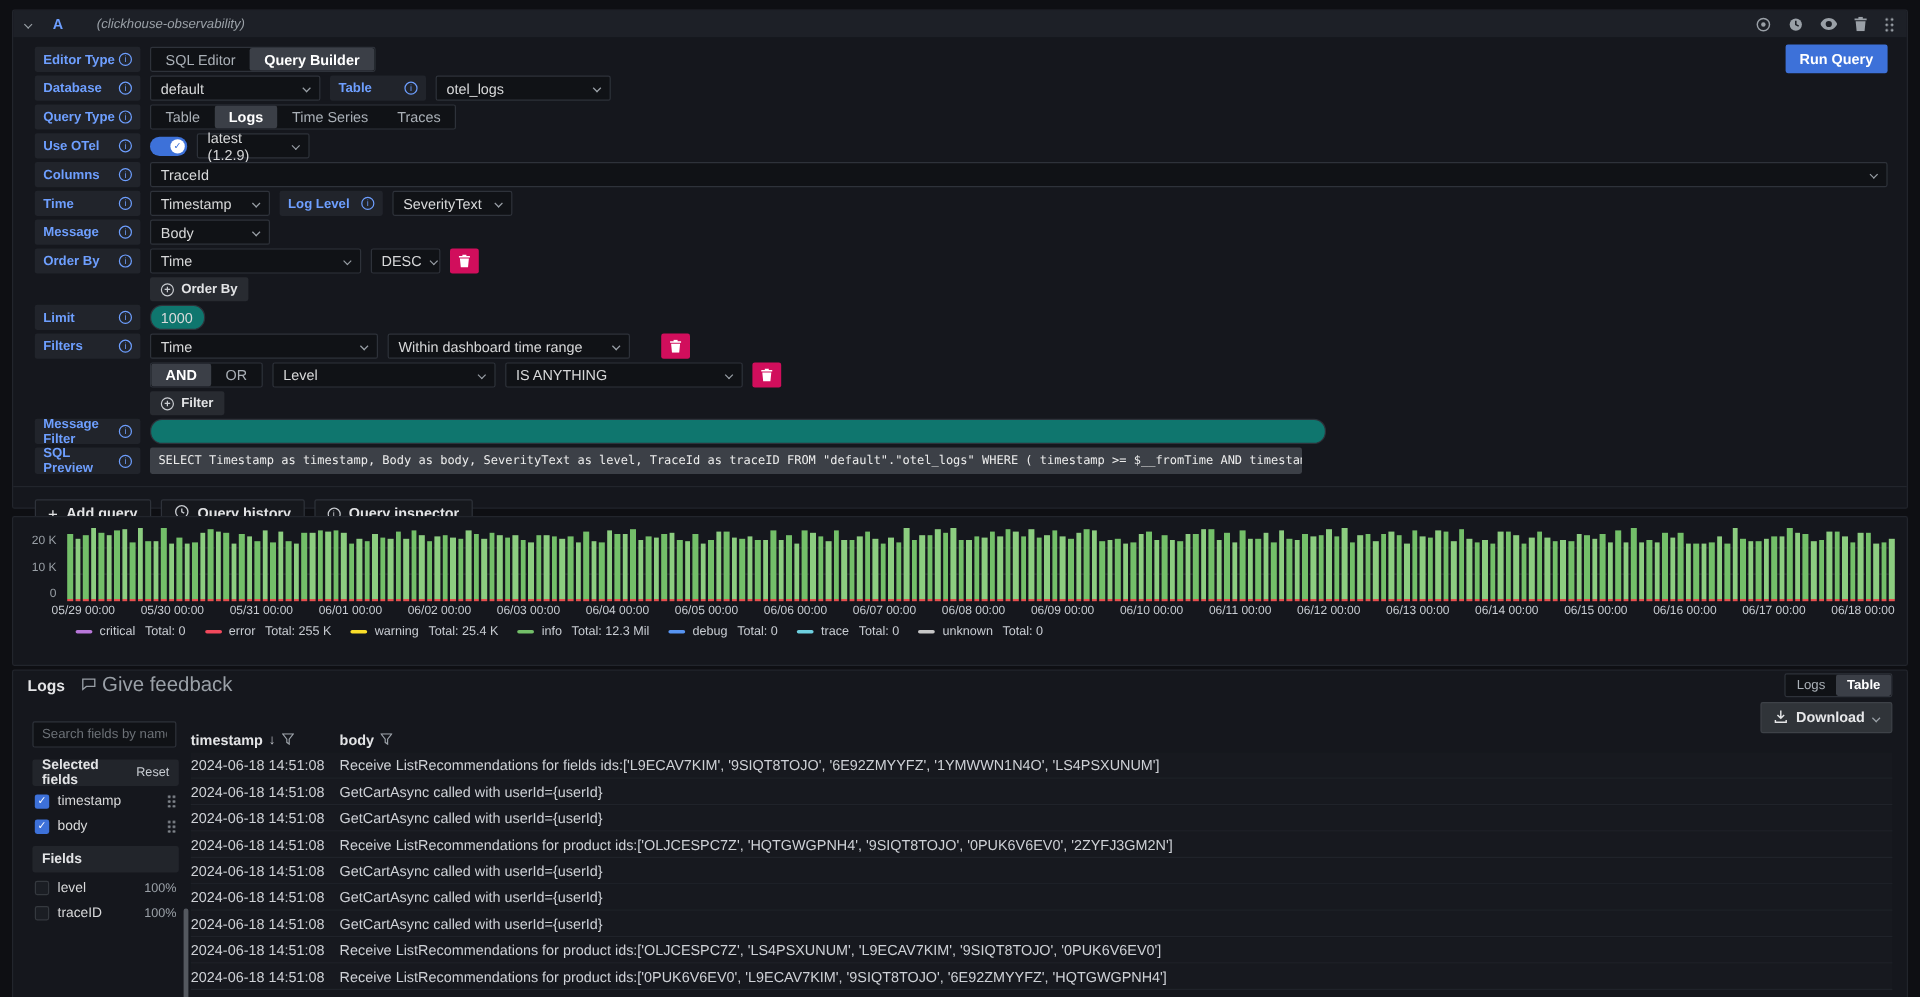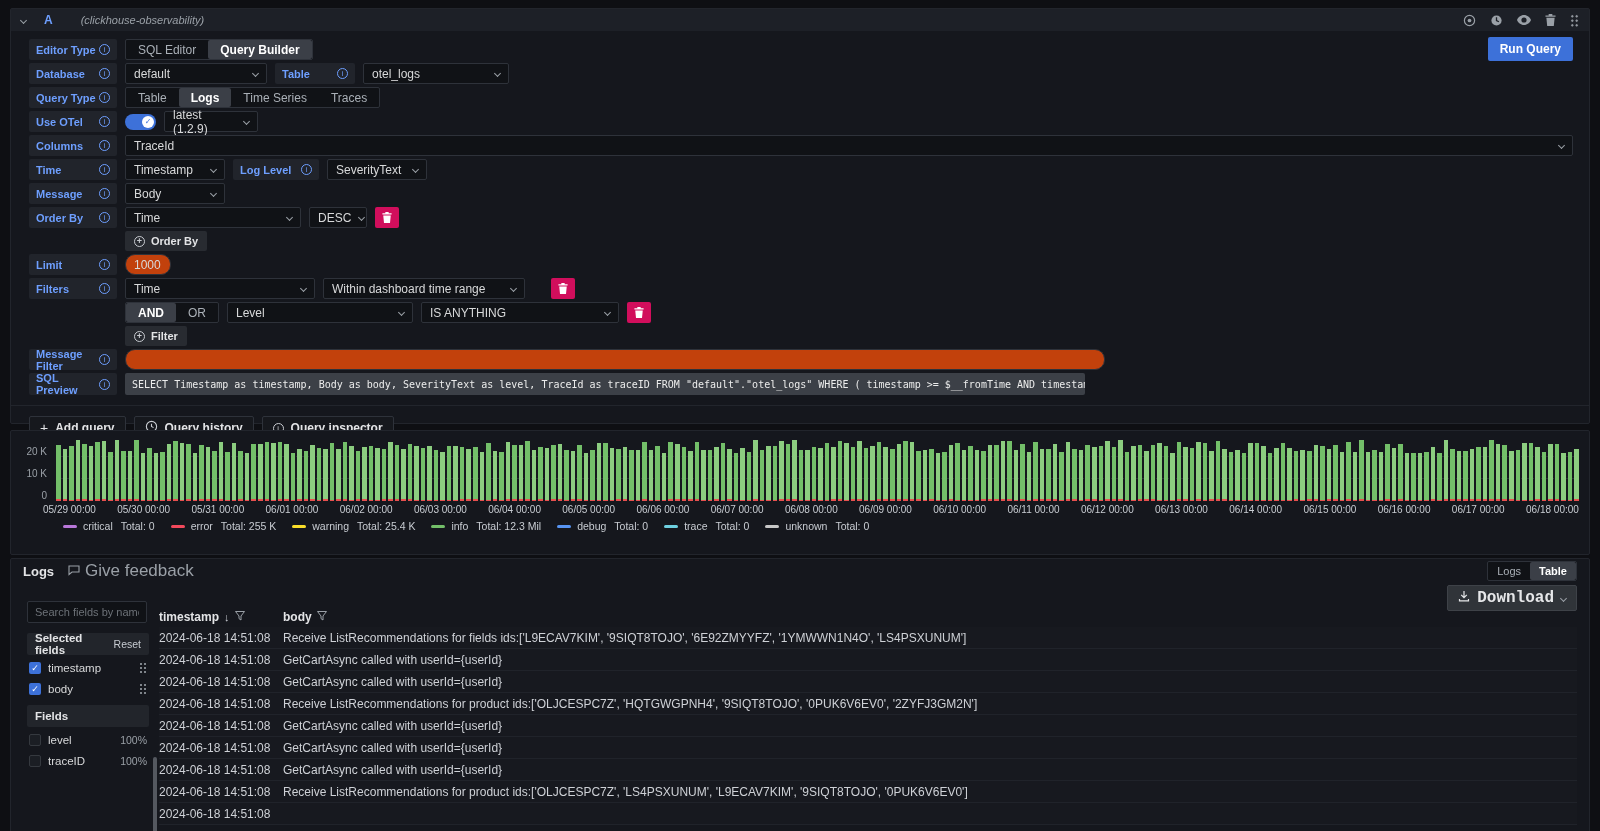--- a/index.html
+++ b/index.html
@@ -19,21 +19,21 @@
   .qicons svg { display:block; }
   .dots { width:9px; height:13px; background-image:radial-gradient(#9aa0a7 1px, transparent 1.3px); background-size:4.5px 4.5px; }
   .runq { position:absolute; right:16px; top:28px; height:24px; padding:0 12px; background:#3d71d9; color:#fff; border:none; border-radius:2px; font-size:12px; font-weight:600; font-family:inherit; cursor:pointer; }
 
   .qbody { padding:8px 16px 0 18px; }
   .qrow { display:flex; align-items:stretch; gap:8px; height:21px; margin-bottom:3px; }
   .qrow.sub { margin-left:96px; }
   .chip { width:88px; flex:none; background:#21242b; border-radius:2px; display:flex; align-items:center; justify-content:space-between; padding:0 7px; color:#6e9fff; font-size:11px; font-weight:600; }
   .inf { width:11px; height:11px; border:1px solid #6e9fff; border-radius:50%; color:#6e9fff; font-size:7.5px; display:flex; align-items:center; justify-content:center; flex:none; font-weight:400; }
   .sel { background:#101216; border:1px solid #2e323a; border-radius:2px; display:flex; align-items:center; justify-content:space-between; padding:0 8px; font-size:12px; color:#d8d9da; gap:8px; }
-  .inputbox { background:#c2410c; border:1px solid #2e323a; border-radius:10px; color:#d8d9da; font-size:12px; padding:0 8px; font-family:inherit; }
+  .inputbox { background:#0f766e; border:1px solid #2e323a; border-radius:10px; color:#d8d9da; font-size:12px; padding:0 8px; font-family:inherit; }
   .btngroup { display:flex; border:1px solid #2e323a; border-radius:2px; background:#101216; overflow:hidden; }
   .btngroup .opt { display:flex; align-items:center; padding:0 12px; color:#aab0b7; font-size:12px; cursor:pointer; white-space:nowrap; }
   .btngroup .opt.on { background:#3b3f47; color:#fff; font-weight:600; border-radius:2px; }
   .toggle { width:31px; height:16px; border-radius:9px; background:#3d71d9; position:relative; align-self:center; flex:none; }
   .toggle .knob { position:absolute; right:2px; top:2px; width:12px; height:12px; border-radius:50%; background:#fff; color:#3d71d9; font-size:8px; display:flex; align-items:center; justify-content:center; }
   .trashbtn { width:24px; background:#d10e5c; border:none; border-radius:2px; display:flex; align-items:center; justify-content:center; cursor:pointer; flex:none; }
   .addbtn { display:flex; align-items:center; gap:6px; background:#282b31; border:none; border-radius:2px; color:#e3e4e6; font-size:11px; font-weight:600; padding:0 9px; height:20px; align-self:center; cursor:pointer; font-family:inherit; }
   .pluscirc { width:11px; height:11px; border:1px solid #c9ccd1; border-radius:50%; color:#c9ccd1; font-size:9px; line-height:9px; display:flex; align-items:center; justify-content:center; }
   .sqlprev { background:#3c4047; border-radius:2px; color:#ececec; font-family:"DejaVu Sans Mono","Liberation Mono",monospace; font-size:10px; display:flex; align-items:center; padding:0 7px; white-space:nowrap; overflow:hidden; width:960px; }
   .qfooter { display:flex; gap:8px; padding:10px 0 0 18px; border-top:1px solid #22252c; margin-top:10px; }
@@ -55,21 +55,21 @@
   .ltot { color:#c8ccd2; margin-left:2px; }
 
   
   #logs-panel { top:558px; height:280px; }
   .lhead { height:24px; display:flex; align-items:center; padding:0 12px; gap:14px; }
   .ltitle { font-size:13px; font-weight:700; color:#e3e4e6; }
   .feedback { display:flex; align-items:center; gap:5px; color:#9aa0a7; font-size:17px; }
   .lhead .btngroup { margin-left:auto; height:20px; }
   .lhead .btngroup .opt { padding:0 9px; font-size:11px; }
   .lcontent { position:relative; display:flex; padding:4px 12px 0 16px; gap:10px; }
-  .dlbtn { position:absolute; right:12px; top:2px; display:flex; align-items:center; gap:7px; height:22px; padding:12px 10px; background:#303439; border:1px solid #3e4248; border-radius:2px; color:#e6e7e9; font-size:16px; font-weight:600; cursor:pointer; font-family:Liberation Mono, monospace; }
+  .dlbtn { position:absolute; right:12px; top:2px; display:flex; align-items:center; gap:7px; height:22px; padding:12px 10px; background:#303439; border:1px solid #3e4248; border-radius:2px; color:#e6e7e9; font-size:12px; font-weight:600; cursor:pointer; font-family:Liberation Sans, sans-serif; }
   .sidebar { width:122px; flex:none; position:relative; padding-top:14px; }
   .searchin { width:120px; height:22px; background:#101216; border:1px solid #2e323a; border-radius:2px; color:#d8d9da; font-size:11px; padding:0 7px; font-family:inherit; }
   .searchin::placeholder { color:#6c7177; }
   .shead { height:22px; background:#22252b; border-radius:2px; display:flex; align-items:center; justify-content:space-between; padding:0 8px; margin-top:10px; font-size:11.5px; font-weight:700; color:#e3e4e6; }
   .shead .reset { font-size:10.5px; font-weight:400; color:#c7cbd1; cursor:pointer; }
   .frow { display:flex; align-items:center; gap:7px; height:17px; margin-top:4px; padding:0 2px; font-size:11.5px; color:#d8d9da; }
   .cb { width:12px; height:12px; border-radius:2px; flex:none; display:flex; align-items:center; justify-content:center; font-size:9px; }
   .cb.on { background:#3d71d9; color:#fff; }
   .cb.off { background:#1b1e24; border:1px solid #35393f; }
   .frow .dots { margin-left:auto; width:8px; height:11px; background-size:4px 4px; opacity:.8; }
@@ -747,19 +747,20 @@
             <div class="trow">
               <div class="tcell">2024-06-18 14:51:08</div>
               <div class="tcell">GetCartAsync called with userId={userId}</div>
             </div>
             <div class="trow">
               <div class="tcell">2024-06-18 14:51:08</div>
               <div class="tcell">Receive ListRecommendations for product ids:['OLJCESPC7Z', 'LS4PSXUNUM', 'L9ECAV7KIM', '9SIQT8TOJO', '0PUK6V6EV0']</div>
             </div>
             <div class="trow">
               <div class="tcell">2024-06-18 14:51:08</div>
+              <div class="tcell">Receive ListRecommendations for product ids:['0PUK6V6EV0', 'L9ECAV7KIM', '9SIQT8TOJO', '6E92ZMYYFZ', 'HQTGWGPNH4']</div>
             </div>
           </div>
       </div>
     </div>
   </section>
 
 </div>
 
 </body></html>

